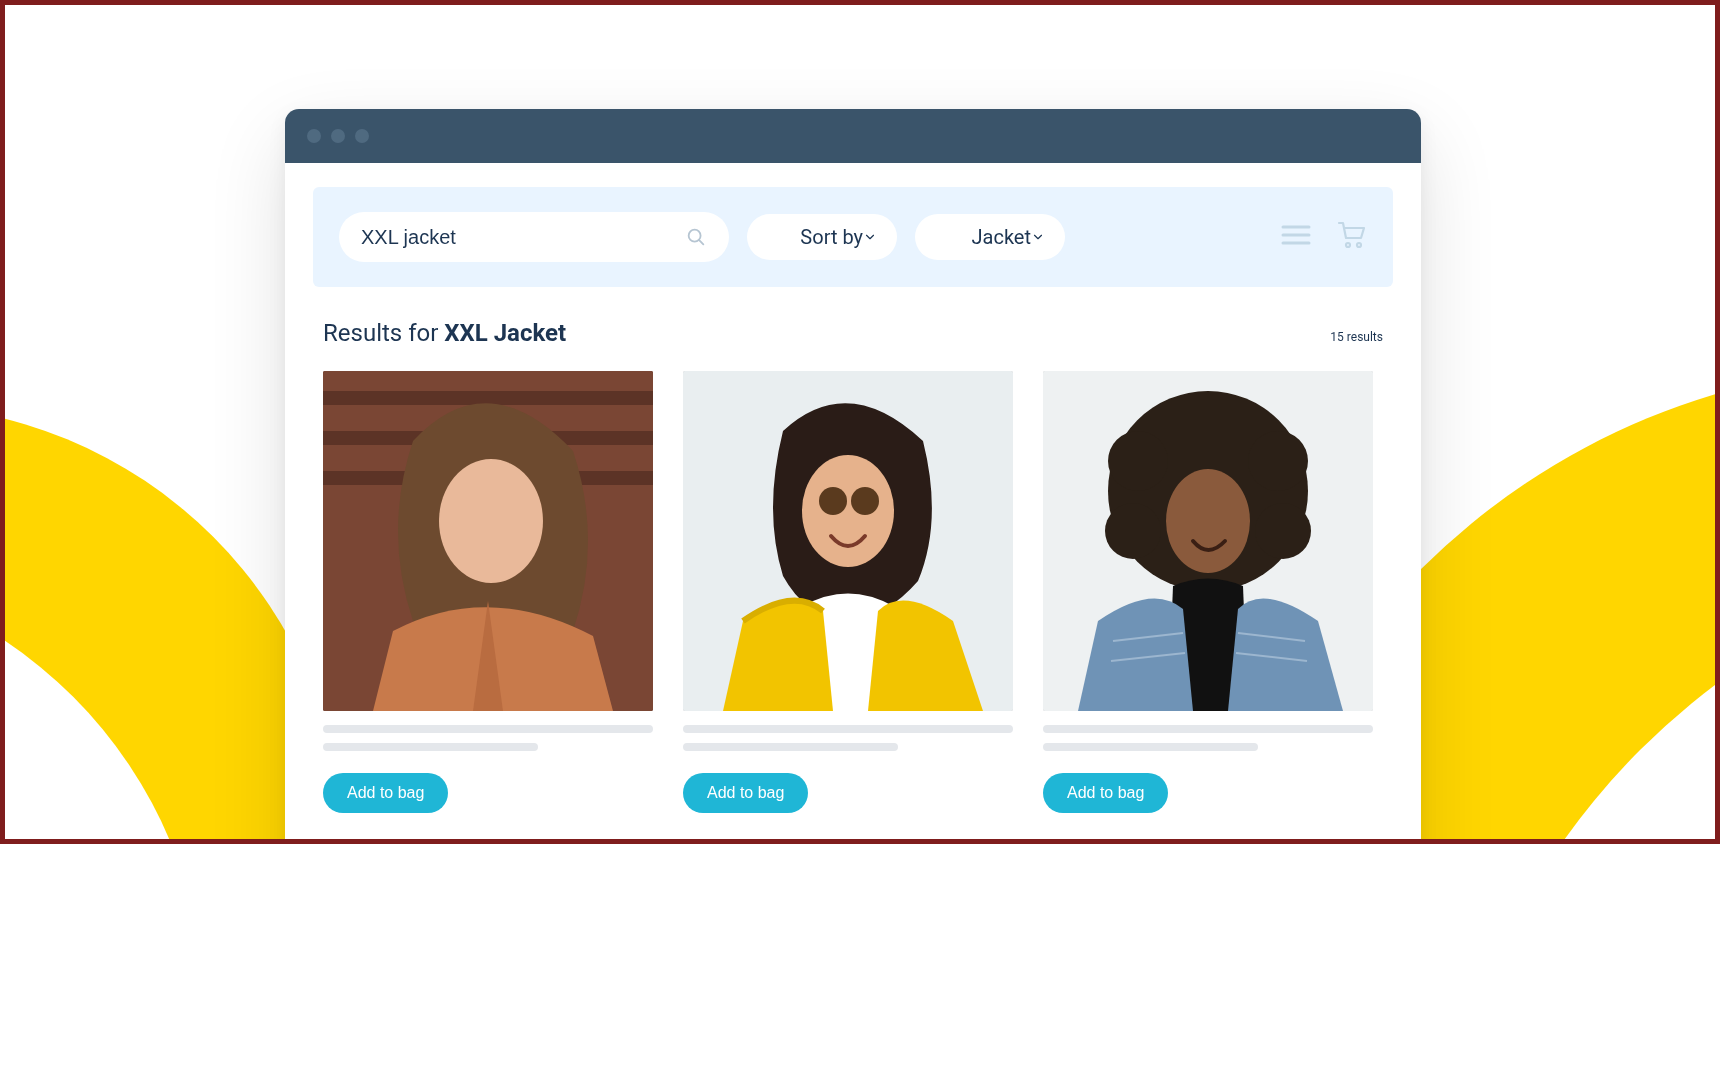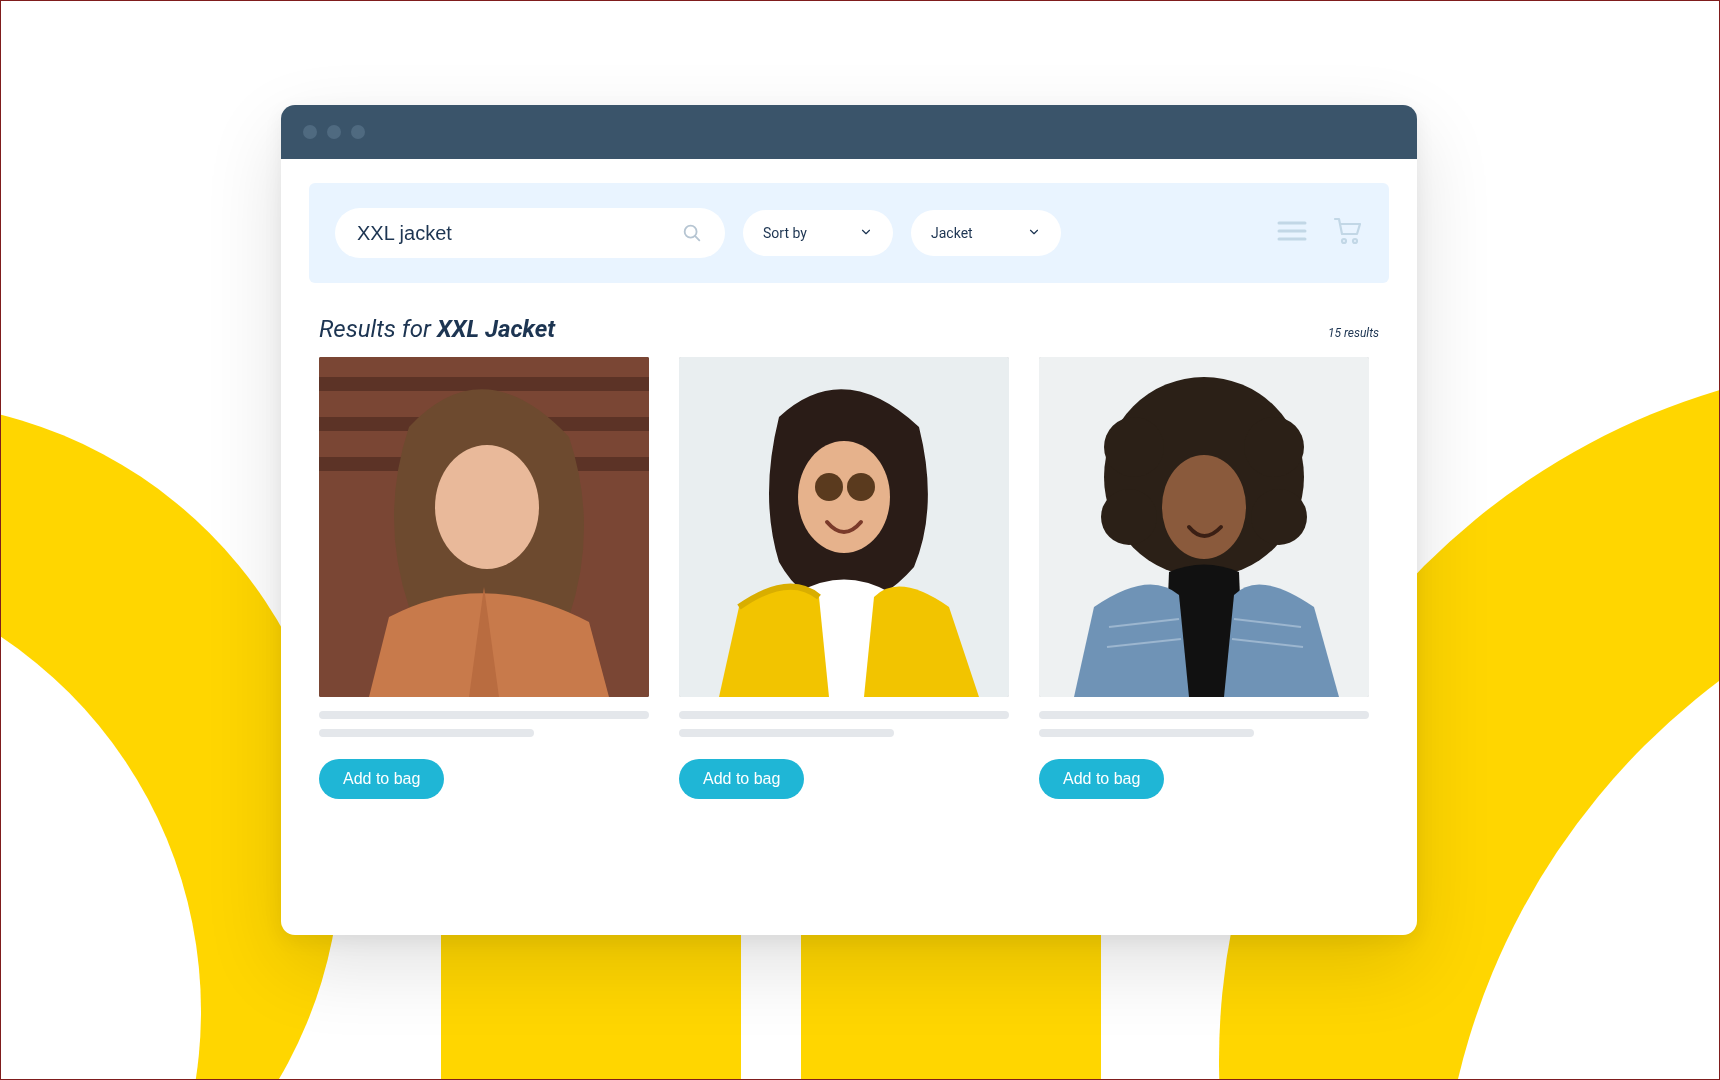--- a/index.html
+++ b/index.html
@@ -1,22 +1,22 @@
 <!DOCTYPE html>
 <html><head>
 <meta charset="utf-8">
 <style>
   * { box-sizing: border-box; margin: 0; padding: 0; }
   html, body { width: 1720px; height: 1080px; font-family: -apple-system, BlinkMacSystemFont, "Segoe UI", Roboto, Helvetica, Arial, sans-serif; }
   .stage {
     position: relative;
     width: 1720px;
-    height: 1080px;
+    height: 844px;
     background: #ffffff;
-    border: 1px solid #7f1d1d;
+    border: 5px solid #7f1d1d;
     overflow: hidden;
   }
   
   .bg-arc {
     position: absolute;
     background: #ffd600;
     z-index: 0;
   }
   .bg-arc.left {
     width: 900px; height: 900px;
@@ -108,41 +108,40 @@
     font-weight:500;
     width: 80%;
     background:transparent;
   }
   .search-icon svg { display:block; }
 
   .pill {
     height: 46px;
     background:#ffffff;
     border-radius: 26px;
-    display:flex; align-items:center; justify-content:space-between;
+    display:flex; align-items:center; justify-content:flex-end;
     padding: 0 20px;
-    font-size: 14px;
+    font-size: 20px;
     color:#1d3552;
     cursor:pointer;
   }
   .pill.sort { width: 150px; }
   .pill.filter{ width: 150px; }
 
   .toolbar-right {
     margin-left:auto;
     display:flex; align-items:center; gap: 26px;
     color:#c2d7e6;
   }
 
   
   .results-header {
     display:flex; justify-content:space-between; align-items:baseline;
-    margin: 32px 38px 14px 38px;
+    margin: 32px 38px 24px 38px;
     color:#1d3552;
-    font-style:italic;
   }
   .results-header .label { font-size: 24px; font-weight:400; }
   .results-header .label b { font-weight:700; }
   .results-header .count { font-size: 12px; }
 
   
   .grid {
     display:flex;
     gap: 30px;
     margin: 0 38px;

